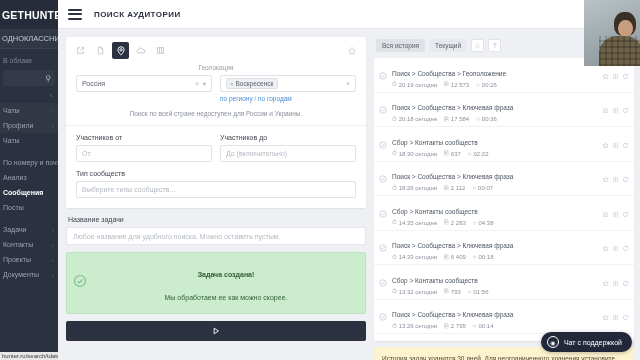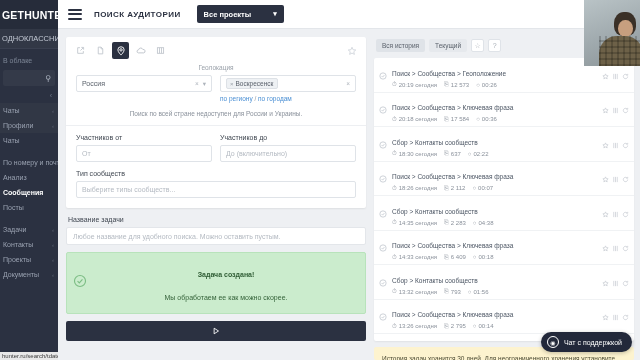--- a/index.html
+++ b/index.html
@@ -254,24 +254,20 @@
 
   <div class="main">
 
     <div class="topbar">
       <div class="burger">
           <i></i>
           <i></i>
           <i></i>
         </div>
       <div class="topbar-title">ПОИСК АУДИТОРИИ</div>
-      <div class="proj-select">
-        <span>Все проекты</span>
-        <span class="dd">▾</span>
-      </div>
       <div class="balance">
         <div class="bal-line">0 ₽</div>
         <div class="bal-line b2">1 399 ₽</div>
       </div>
     </div>
 
     <div class="content">
 
       <div class="col-left">
         <div class="card">

